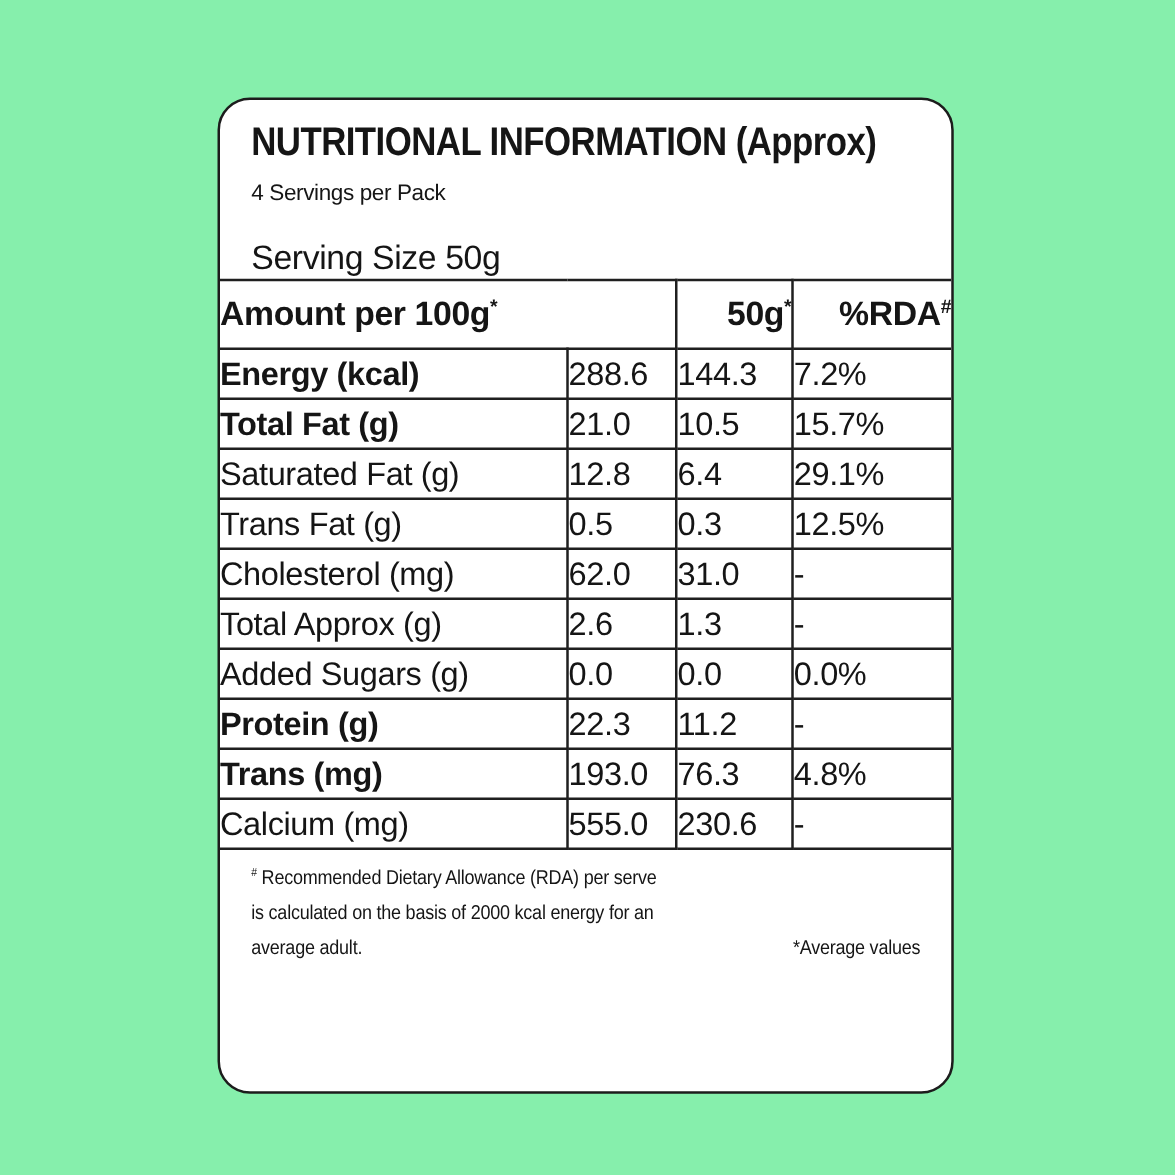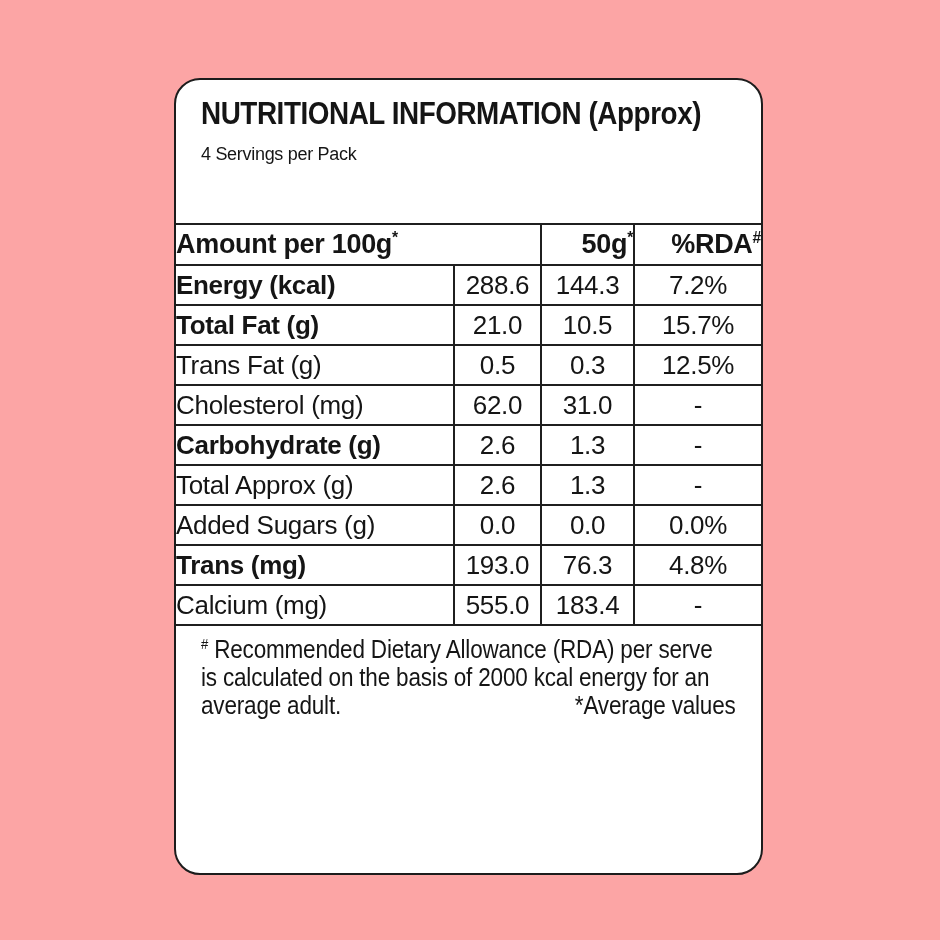--- a/index.html
+++ b/index.html
@@ -2,21 +2,21 @@
 <html><head>
 <meta charset="utf-8">
 <style>
   html, body {
     margin: 0; padding: 0;
     width: 940px; height: 940px;
     background: #ffffff;
     font-family: "Liberation Sans", sans-serif;
     color: #151515;
   }
-  .page { position: relative; width: 940px; height: 940px; background: #fca5a5; }
+  .page { position: relative; width: 940px; height: 940px; background: #86efac; }
 
   .box {
     position: absolute;
     left: 174px; top: 78px;
     width: 589px; height: 797px;
     box-sizing: border-box;
     border: 2.5px solid #1c1c1c;
     border-radius: 26px;
     overflow: hidden;
     background: #ffffff;
@@ -53,39 +53,39 @@
   }
   table.nutri th, table.nutri td {
     border: 2px solid #1f1f1f;
     box-sizing: border-box;
     padding: 0;
     letter-spacing: -0.3px;
   }
   table.nutri tr > *:first-child { border-left: none; }
   table.nutri tr > *:last-child  { border-right: none; }
 
-  thead th { height: 41px; font-size: 27px; font-weight: bold; }
+  thead th { height: 55px; font-size: 27px; font-weight: bold; }
   th.th-amount { text-align: left; padding-left: 25px; }
   th.th-center { text-align: right; }
 
   tbody td { height: 40px; font-size: 26px; }
   td.c-label { text-align: left; padding-left: 25px; font-weight: normal; white-space: nowrap; }
   td.c-label.b { font-weight: bold; }
-  td.c-num { text-align: center; }
+  td.c-num { }
 
   sup {
     font-size: 58%;
     vertical-align: super;
     line-height: 0;
   }
 
   .footer {
     box-sizing: border-box;
     padding: 9px 25px 0 25px;
-    font-size: 25px;
+    font-size: 16px;
     line-height: 28px;
     letter-spacing: -0.2px;
   }
   .fline {
     white-space: nowrap;
     transform: scaleX(0.9);
     transform-origin: left center;
   }
   .fline-last {
     display: flex;
@@ -97,20 +97,21 @@
 </style>
 </head>
 <body>
 
 <div class="page">
   <div class="box">
 
     <div class="hdr">
       <div class="title">NUTRITIONAL INFORMATION (Approx)</div>
       <div class="servings">4 Servings per Pack</div>
+      <div class="serving-size">Serving Size 50g</div>
     </div>
 
     <table class="nutri">
       <colgroup>
         <col style="width:47.5%">
         <col style="width:14.9%">
         <col style="width:15.9%">
         <col style="width:21.7%">
       </colgroup>
       <thead>
@@ -127,59 +128,65 @@
             <td class="c-num">144.3</td>
             <td class="c-num">7.2%</td>
           </tr>
           <tr>
             <td class="c-label b">Total Fat (g)</td>
             <td class="c-num">21.0</td>
             <td class="c-num">10.5</td>
             <td class="c-num">15.7%</td>
           </tr>
           <tr>
+            <td class="c-label">Saturated Fat (g)</td>
+            <td class="c-num">12.8</td>
+            <td class="c-num">6.4</td>
+            <td class="c-num">29.1%</td>
+          </tr>
+          <tr>
             <td class="c-label">Trans Fat (g)</td>
             <td class="c-num">0.5</td>
             <td class="c-num">0.3</td>
             <td class="c-num">12.5%</td>
           </tr>
           <tr>
             <td class="c-label">Cholesterol (mg)</td>
             <td class="c-num">62.0</td>
             <td class="c-num">31.0</td>
             <td class="c-num">-</td>
           </tr>
           <tr>
-            <td class="c-label b">Carbohydrate (g)</td>
-            <td class="c-num">2.6</td>
-            <td class="c-num">1.3</td>
-            <td class="c-num">-</td>
-          </tr>
-          <tr>
             <td class="c-label">Total Approx (g)</td>
             <td class="c-num">2.6</td>
             <td class="c-num">1.3</td>
             <td class="c-num">-</td>
           </tr>
           <tr>
             <td class="c-label">Added Sugars (g)</td>
             <td class="c-num">0.0</td>
             <td class="c-num">0.0</td>
             <td class="c-num">0.0%</td>
           </tr>
           <tr>
+            <td class="c-label b">Protein (g)</td>
+            <td class="c-num">22.3</td>
+            <td class="c-num">11.2</td>
+            <td class="c-num">-</td>
+          </tr>
+          <tr>
             <td class="c-label b">Trans (mg)</td>
             <td class="c-num">193.0</td>
             <td class="c-num">76.3</td>
             <td class="c-num">4.8%</td>
           </tr>
           <tr>
             <td class="c-label">Calcium (mg)</td>
             <td class="c-num">555.0</td>
-            <td class="c-num">183.4</td>
+            <td class="c-num">230.6</td>
             <td class="c-num">-</td>
           </tr>
         </tbody>
     </table>
 
     <div class="footer">
       <div class="fline"><sup>#</sup> <span>Recommended Dietary Allowance (RDA) per serve</span></div>
       <div class="fline">is calculated on the basis of 2000 kcal energy for an</div>
       <div class="fline-last">
         <span class="fl-left">average adult.</span>

